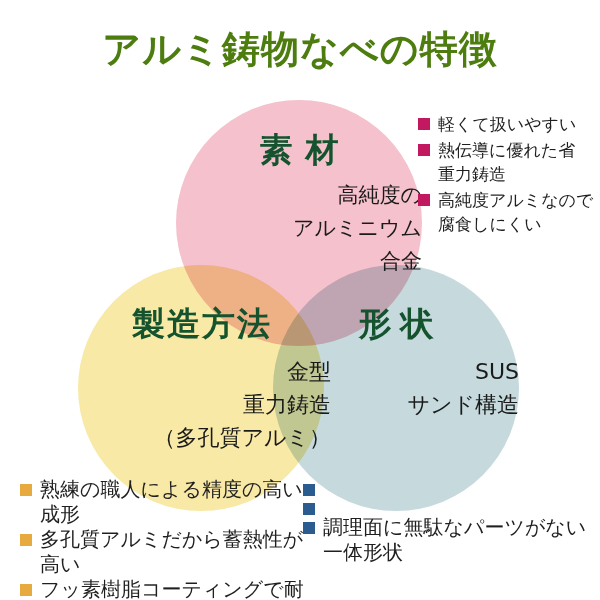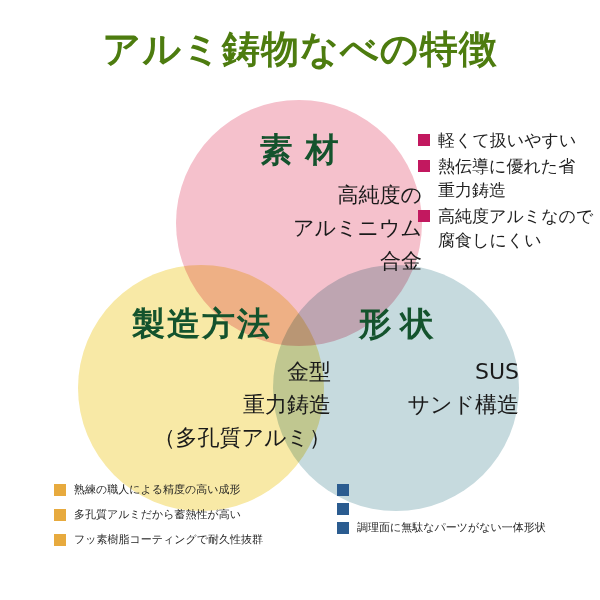--- a/index.html
+++ b/index.html
@@ -27,25 +27,25 @@
   .label-method   { left:71px;  top:306px; width:260px; }
   .label-shape    { left:273px; top:306px; width:246px; }
   .heading { font-size:33px; font-weight:700; color:#14532d; line-height:1.1; }
   .ls-wide   { letter-spacing:13px; padding-left:13px; }
   .ls-mid    { letter-spacing:9px;  padding-left:9px; }
   .ls-narrow { letter-spacing:2px;  padding-left:2px; }
   .circle-body { margin-top:11px; font-size:21px; line-height:33px; color:#1a1a1a;text-align:right; }
   .label-method .circle-body, .label-shape .circle-body { font-size:22px; margin-top:13px; }
   
   .list { position:absolute; }
-  .list-material { left:418px; top:128px; width:178px; }
+  .list-material { left:418px; top:112px; width:178px; }
   .list-method   { left:20px;  top:477px; width:286px; }
   .list-shape    { left:303px; top:477px; width:294px; }
   .list-item { display:flex; align-items:flex-start; font-size:17px; line-height:24px; margin-bottom:2px; color:#1f1f1f; }
-  .list-method .list-item, .list-shape .list-item { font-size:11px; line-height:25px; margin-bottom:0;margin-left:34px; }
+  .list-method .list-item, .list-shape .list-item { font-size:20px; line-height:25px; margin-bottom:0; }
   .marker { flex:0 0 12px; width:12px; height:12px; margin:6px 8px 0 0; }
   .list-method .marker, .list-shape .marker { margin-top:7px; }
   .item-text { white-space:pre-line; }
 </style>
 </head>
 <body>
 
 <div class="canvas">
 
   <h1 class="page-title">アルミ鋳物なべの特徴</h1>

